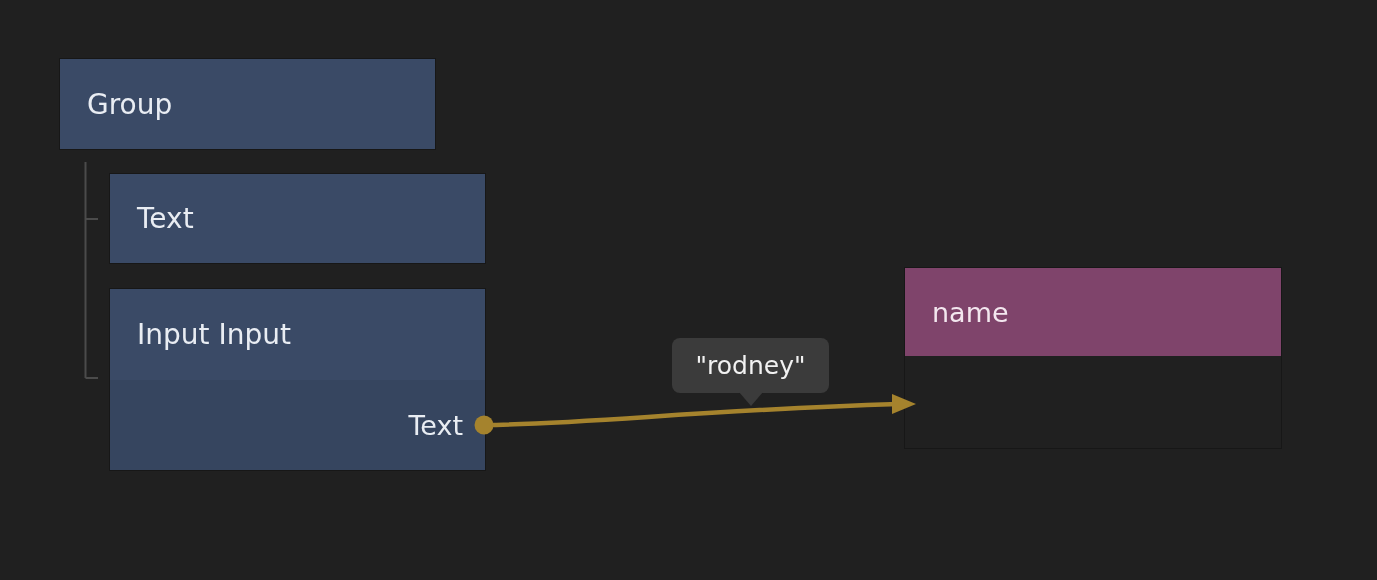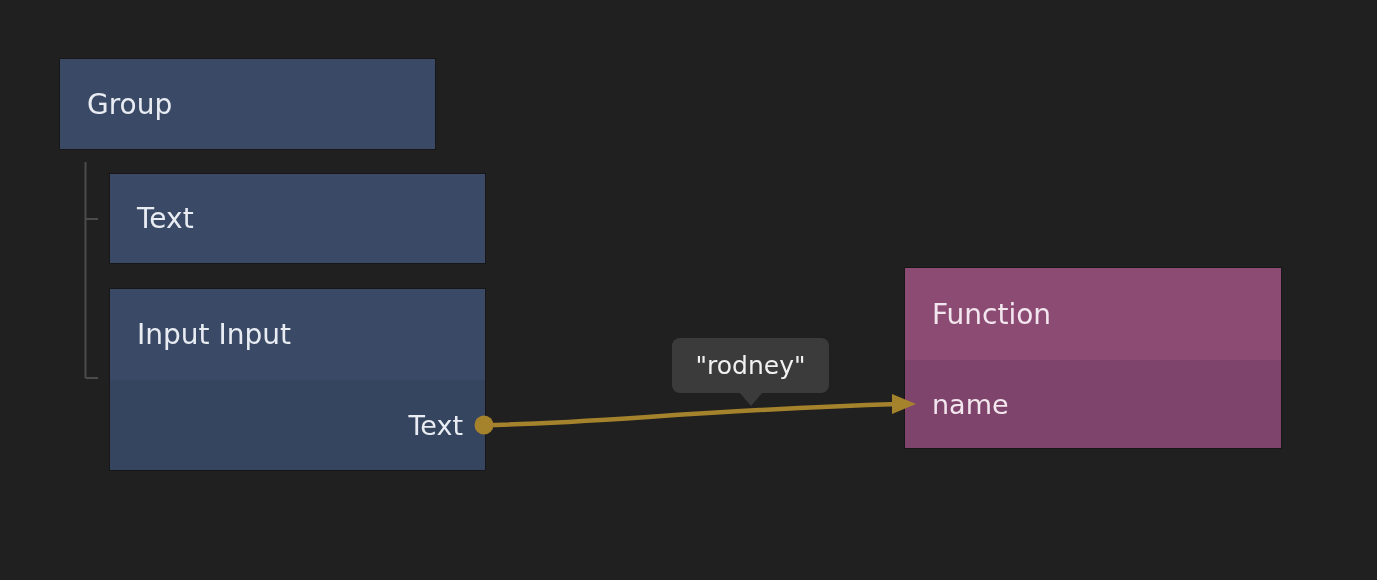--- a/index.html
+++ b/index.html
@@ -110,23 +110,20 @@
       <span>Input Input</span>
     </div>
     <div class="node-body">
       <div class="port-row">
         <span>Text</span>
       </div>
     </div>
   </div>
 
   <div class="node" id="node-function">
-    <div class="node-header">
-      <span>Function</span>
-    </div>
     <div class="node-body">
       <div class="port-row">
         <span>name</span>
       </div>
     </div>
   </div>
 
   <svg id="overlay" viewBox="0 0 1377 580" xmlns="http://www.w3.org/2000/svg">
     <path id="tree-lines" d="M85.5 162 L85.5 378 M85.5 219 L98 219 M85.5 378 L98 378"></path>
     <path id="wire-path" d="M484 425 C 590 424, 700 410, 898 404"></path>

